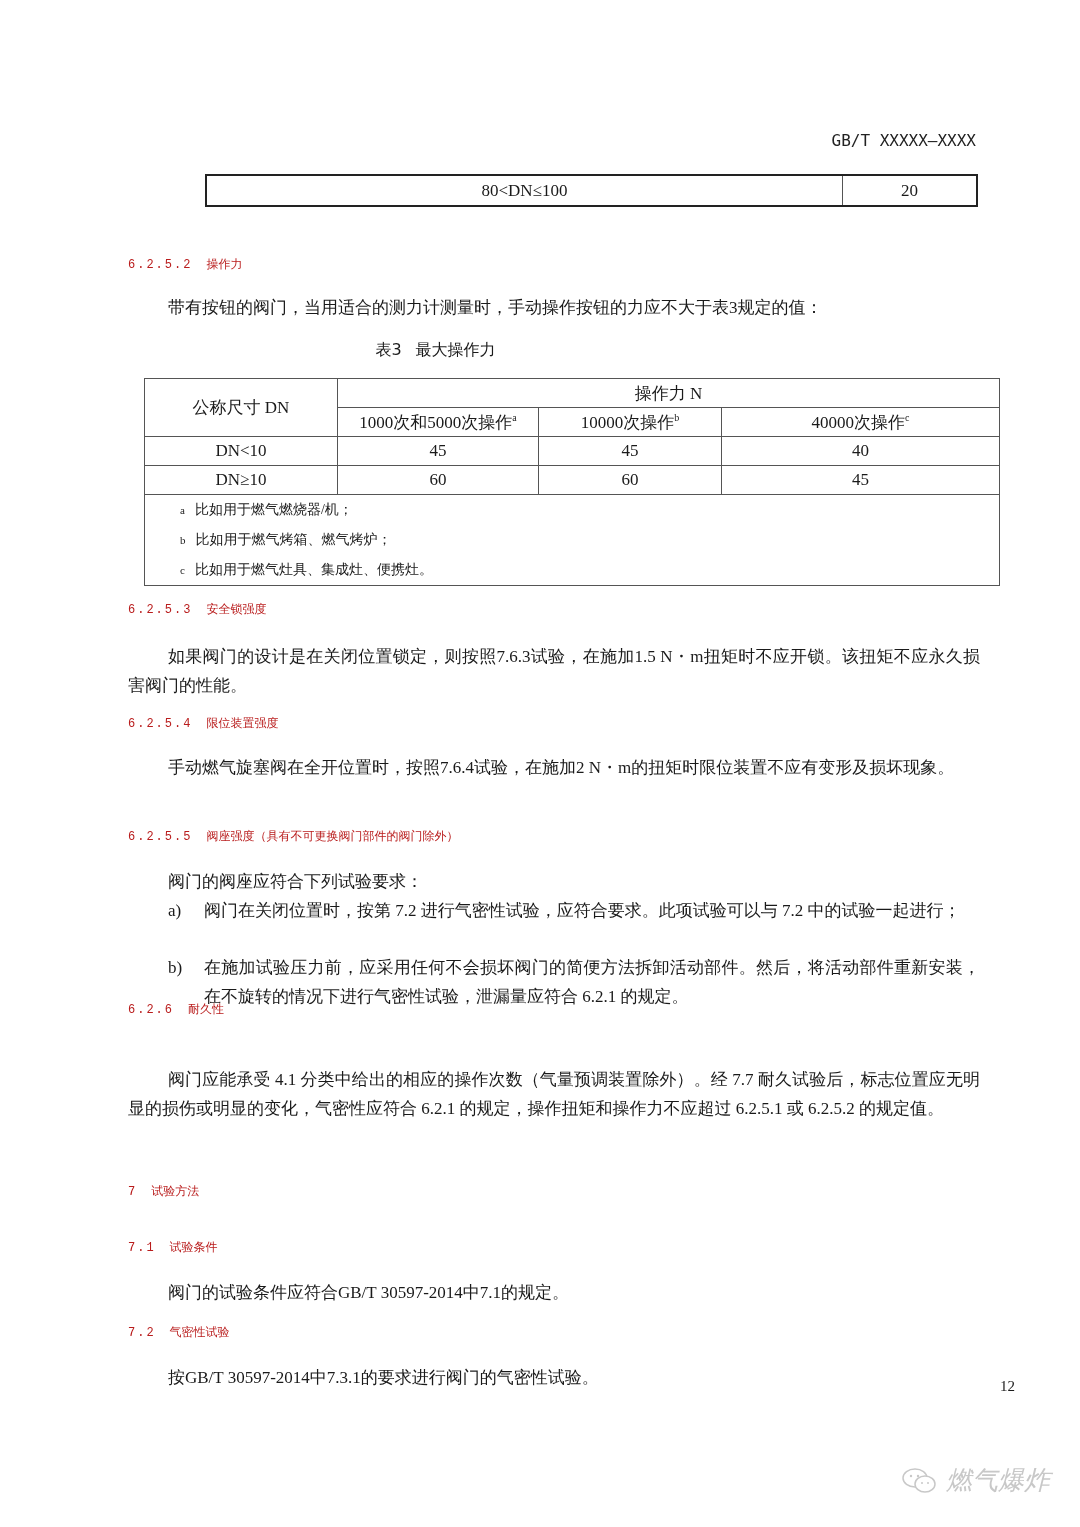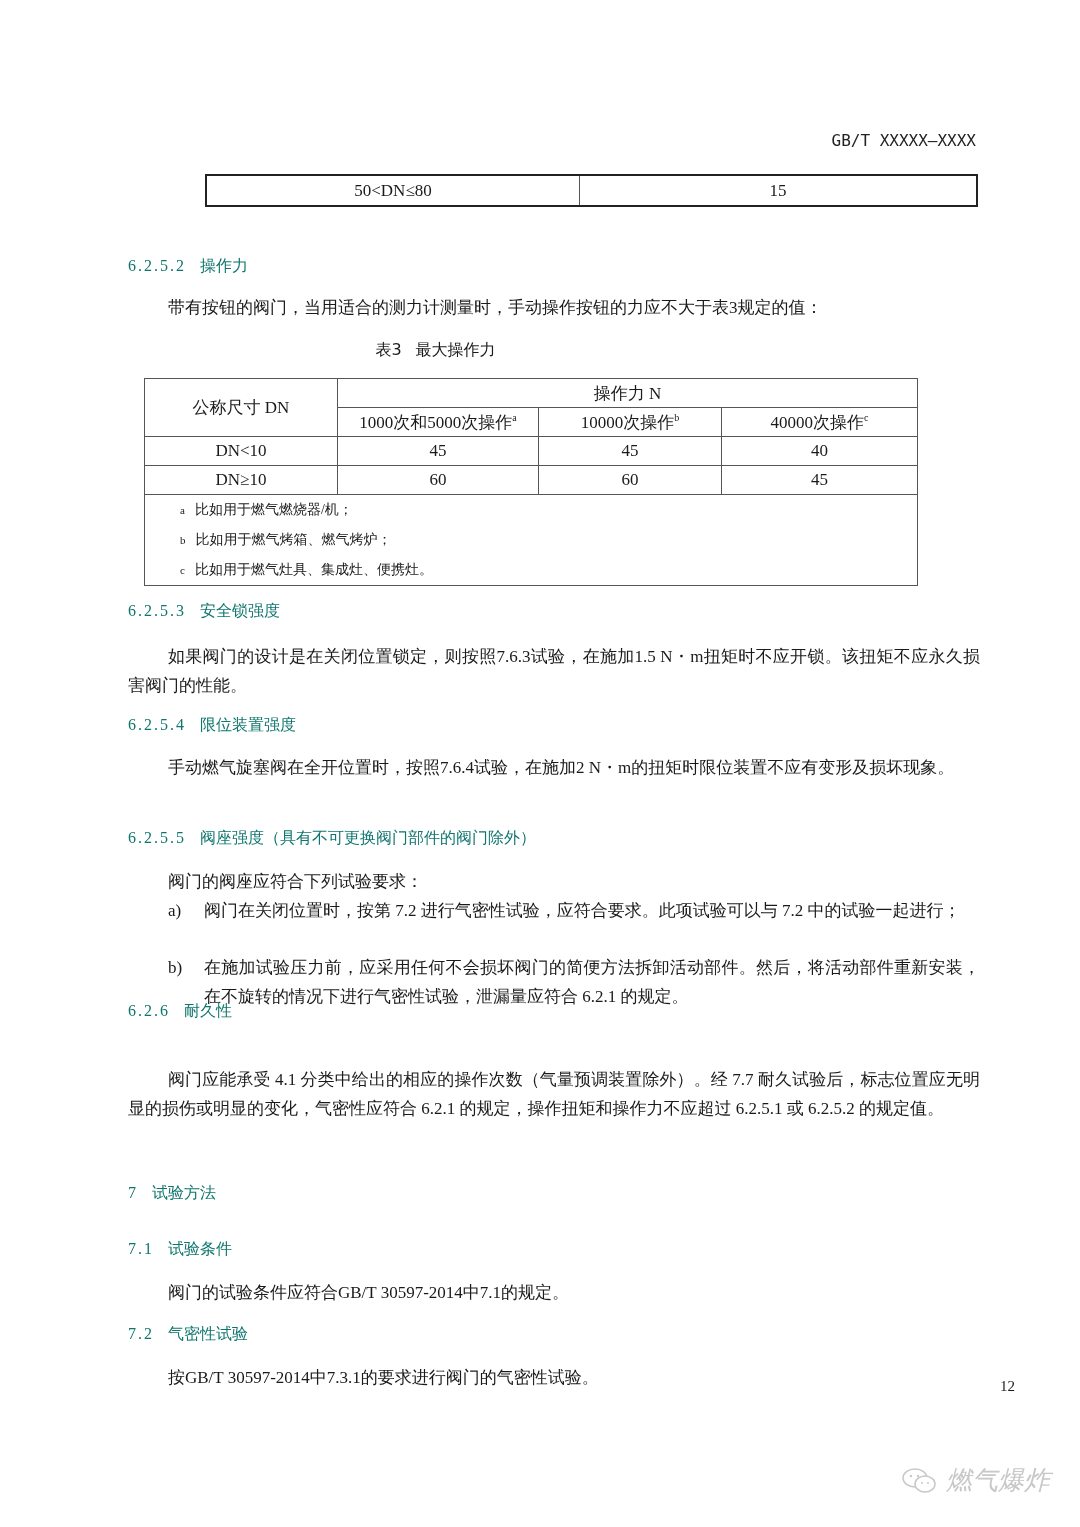--- a/index.html
+++ b/index.html
@@ -7,38 +7,38 @@
     width: 1080px; height: 1527px; position: relative; overflow: hidden;
     font-family: "Liberation Serif", "DejaVu Serif", serif;
     color: #1a1a1a;
   }
   .abs { position: absolute; }
   .doc-id {
     right: 104px; top: 131px; font-family: "DejaVu Sans Mono", "Liberation Mono", monospace;
     font-size: 16px; letter-spacing: 0px; color: #222; margin-left: 14px;
   }
   .heading {
-    left: 128px; font-family: Liberation Serif, serif;
-    font-size: 16px; color: #0f766e;
+    left: 128px; font-family: Liberation Mono, monospace;
+    font-size: 12px; color: #b91c1c;
   }
   .heading .num { display: inline-block; letter-spacing: 2px; margin-right: 14px; }
   .para {
     left: 128px; width: 852px; font-size: 17px; line-height: 28.5px; text-indent: 40px;
     text-align: justify; text-align-last: left;
   }
   .list-item {
     left: 168px; width: 812px; font-size: 17px; line-height: 28.5px;
   }
   .list-item .marker { position: absolute; left: 0; top: 0; }
   .list-item .content { margin-left: 36px; display: block; text-align: justify; text-align-last: left; }
   table { border-collapse: collapse; font-size: 17px; }
   td { border: 1px solid #555; text-align: center; padding: 0; }
   .table-top { left: 205px; top: 174px; width: 773px; border: 2px solid #222; }
   .table-top td { height: 29px; }
-  .table3 { left: 144px; top: 378px; width: 774px; border: 1.5px solid #333; }
+  .table3 { left: 144px; top: 378px; width: 856px; border: 1.5px solid #333; }
   .table3 td { height: 28px; }
   .table3 sup { font-size: 10px; vertical-align: super; line-height: 0; }
   .notes td { text-align: left; height: auto; }
   .note-line { font-size: 14px; line-height: 29px; padding-left: 8px; margin-left: 27px; }
   .note-line .mark { font-size: 11px; margin-right: 10px; }
   .table-caption {
     left: 0; width: 871px; text-align: center; top: 340px;
     font-family: "DejaVu Sans", "Liberation Sans", sans-serif; font-size: 16px;
   }
   .table-caption .lbl { margin-right: 14px; }
@@ -48,23 +48,23 @@
     color: #c8c8c8; font-family: Liberation Sans, sans-serif; font-size: 26px; font-style: italic;
   }
 </style>
 </head>
 <body>
 
 <div class="abs doc-id">GB/T XXXXX—XXXX</div>
 
 <table class="abs table-top">
   <tbody>
-      <tr>
-    <td style="width:372px">50&lt;DN≤80</td>
-    <td>15</td>
+  <tr>
+    <td>80&lt;DN≤100</td>
+    <td>20</td>
   </tr>
 </tbody>
   </table>
 
 <div class="abs heading" style="top:256px">
   <span class="num">6.2.5.2</span><span>操作力</span>
 </div>
 <div class="abs para" style="top:294px">带有按钮的阀门，当用适合的测力计测量时，手动操作按钮的力应不大于表3规定的值：</div>
 
 <div class="abs table-caption">

